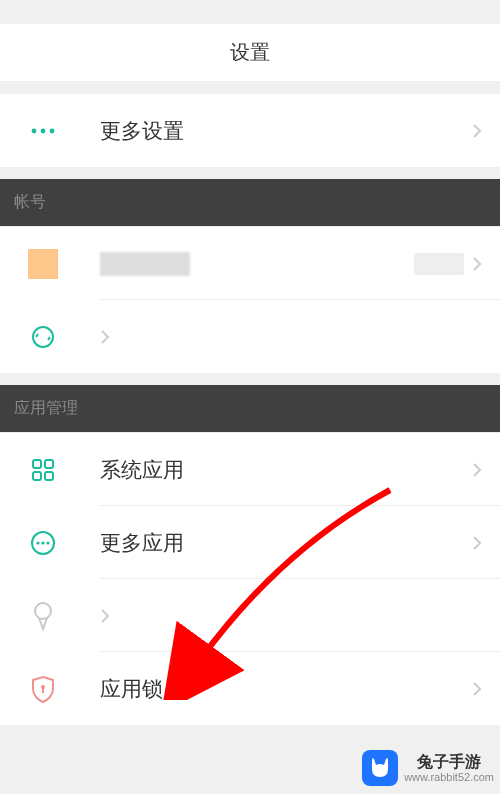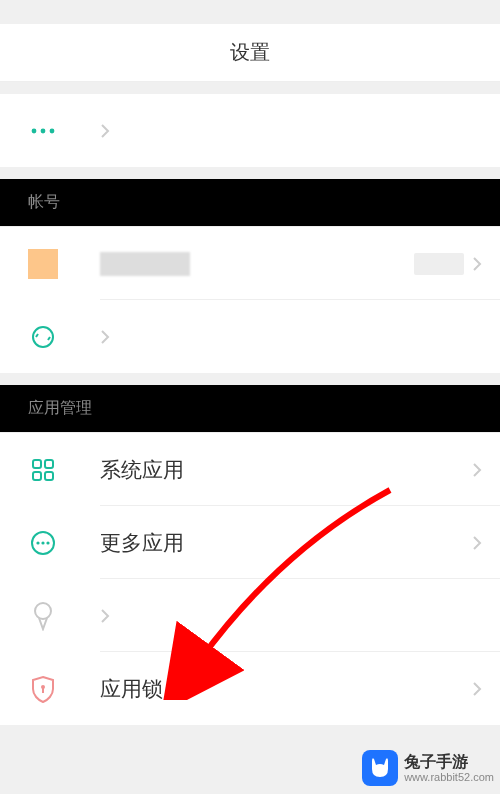--- a/index.html
+++ b/index.html
@@ -21,26 +21,26 @@
     color: #333;
     border-bottom: 1px solid #eee;
     margin-top: 24px;
   }
   .section-gap {
     height: 12px;
     background: #f0f0f0;
   }
   .section-header {
     height: 48px;
-    padding: 0 28px;
+    padding: 0 14px;
     display: flex;
     align-items: center;
     font-size: 16px;
     color: #8a8a8a;
-    background: #000000;
+    background: #404040;
     border-bottom: 1px solid #eee;
   }
   .row {
     height: 73px;
     background: #fff;
     display: flex;
     align-items: center;
     padding: 0 18px 0 28px;
     position: relative;
   }
@@ -98,20 +98,21 @@
     z-index: 50;
   }
   .watermark {
     position: absolute;
     bottom: 8px;
     right: 6px;
     display: flex;
     align-items: center;
     gap: 6px;
     z-index: 60;
+    text-align: center;
   }
   .wm-logo {
     width: 36px;
     height: 36px;
     background: #1e73ff;
     border-radius: 8px;
     display:flex;
     align-items:center;
     justify-content:center;
   }
@@ -134,20 +135,21 @@
 
 <div>
   <div class="row">
     <span class="icon-slot">
       <svg width="26" height="8" viewBox="0 0 26 8">
           <circle cx="4" cy="4" r="2.4" fill="#1abc9c"></circle>
           <circle cx="13" cy="4" r="2.4" fill="#1abc9c"></circle>
           <circle cx="22" cy="4" r="2.4" fill="#1abc9c"></circle>
         </svg>
     </span>
+    <span class="label">更多设置</span>
     <span class="chevron">
       <svg width="10" height="16" viewBox="0 0 10 16">
           <path d="M2 2l6 6-6 6" stroke="#ccc" stroke-width="2" fill="none"></path>
         </svg>
     </span>
   </div>
 </div>
 
 <div class="section-gap"></div>
 

